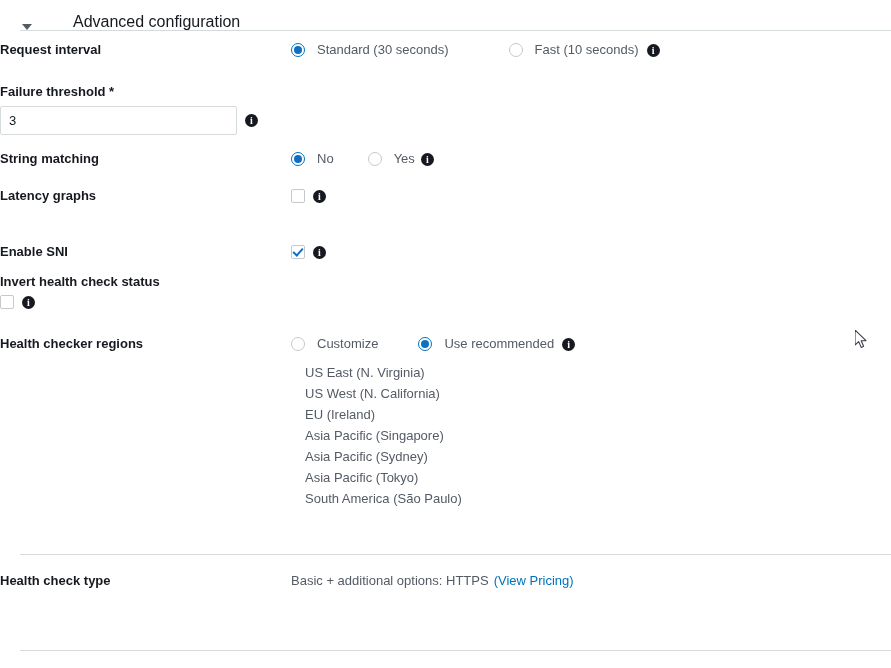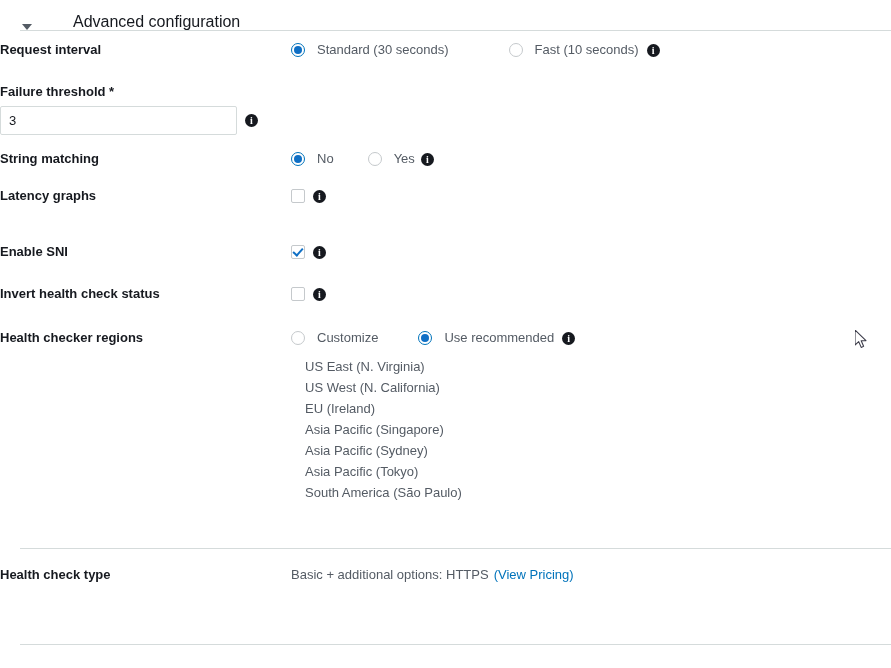--- a/index.html
+++ b/index.html
@@ -264,29 +264,29 @@
   </div>
 
   <div class="row" style="margin-bottom:34px;">
     <div class="label">Latency graphs</div>
     <div class="control">
       <span class="checkbox"></span>
       <span class="info">i</span>
     </div>
   </div>
 
-  <div class="row" style="margin-bottom:20px;">
+  <div class="row" style="margin-bottom:8px;">
     <div class="label">Enable SNI</div>
     <div class="control">
       <span class="checkbox checked"></span>
       <span class="info">i</span>
     </div>
   </div>
 
-  <div class="row" style="margin-bottom:22px;">
+  <div class="row" style="margin-bottom:22px;flex-direction:column;">
     <div class="label">Invert health check status</div>
     <div class="control">
       <span class="checkbox"></span>
       <span class="info">i</span>
     </div>
   </div>
 
   <div class="row" style="margin-bottom:6px;">
     <div class="label">Health checker regions</div>
     <div class="control">

